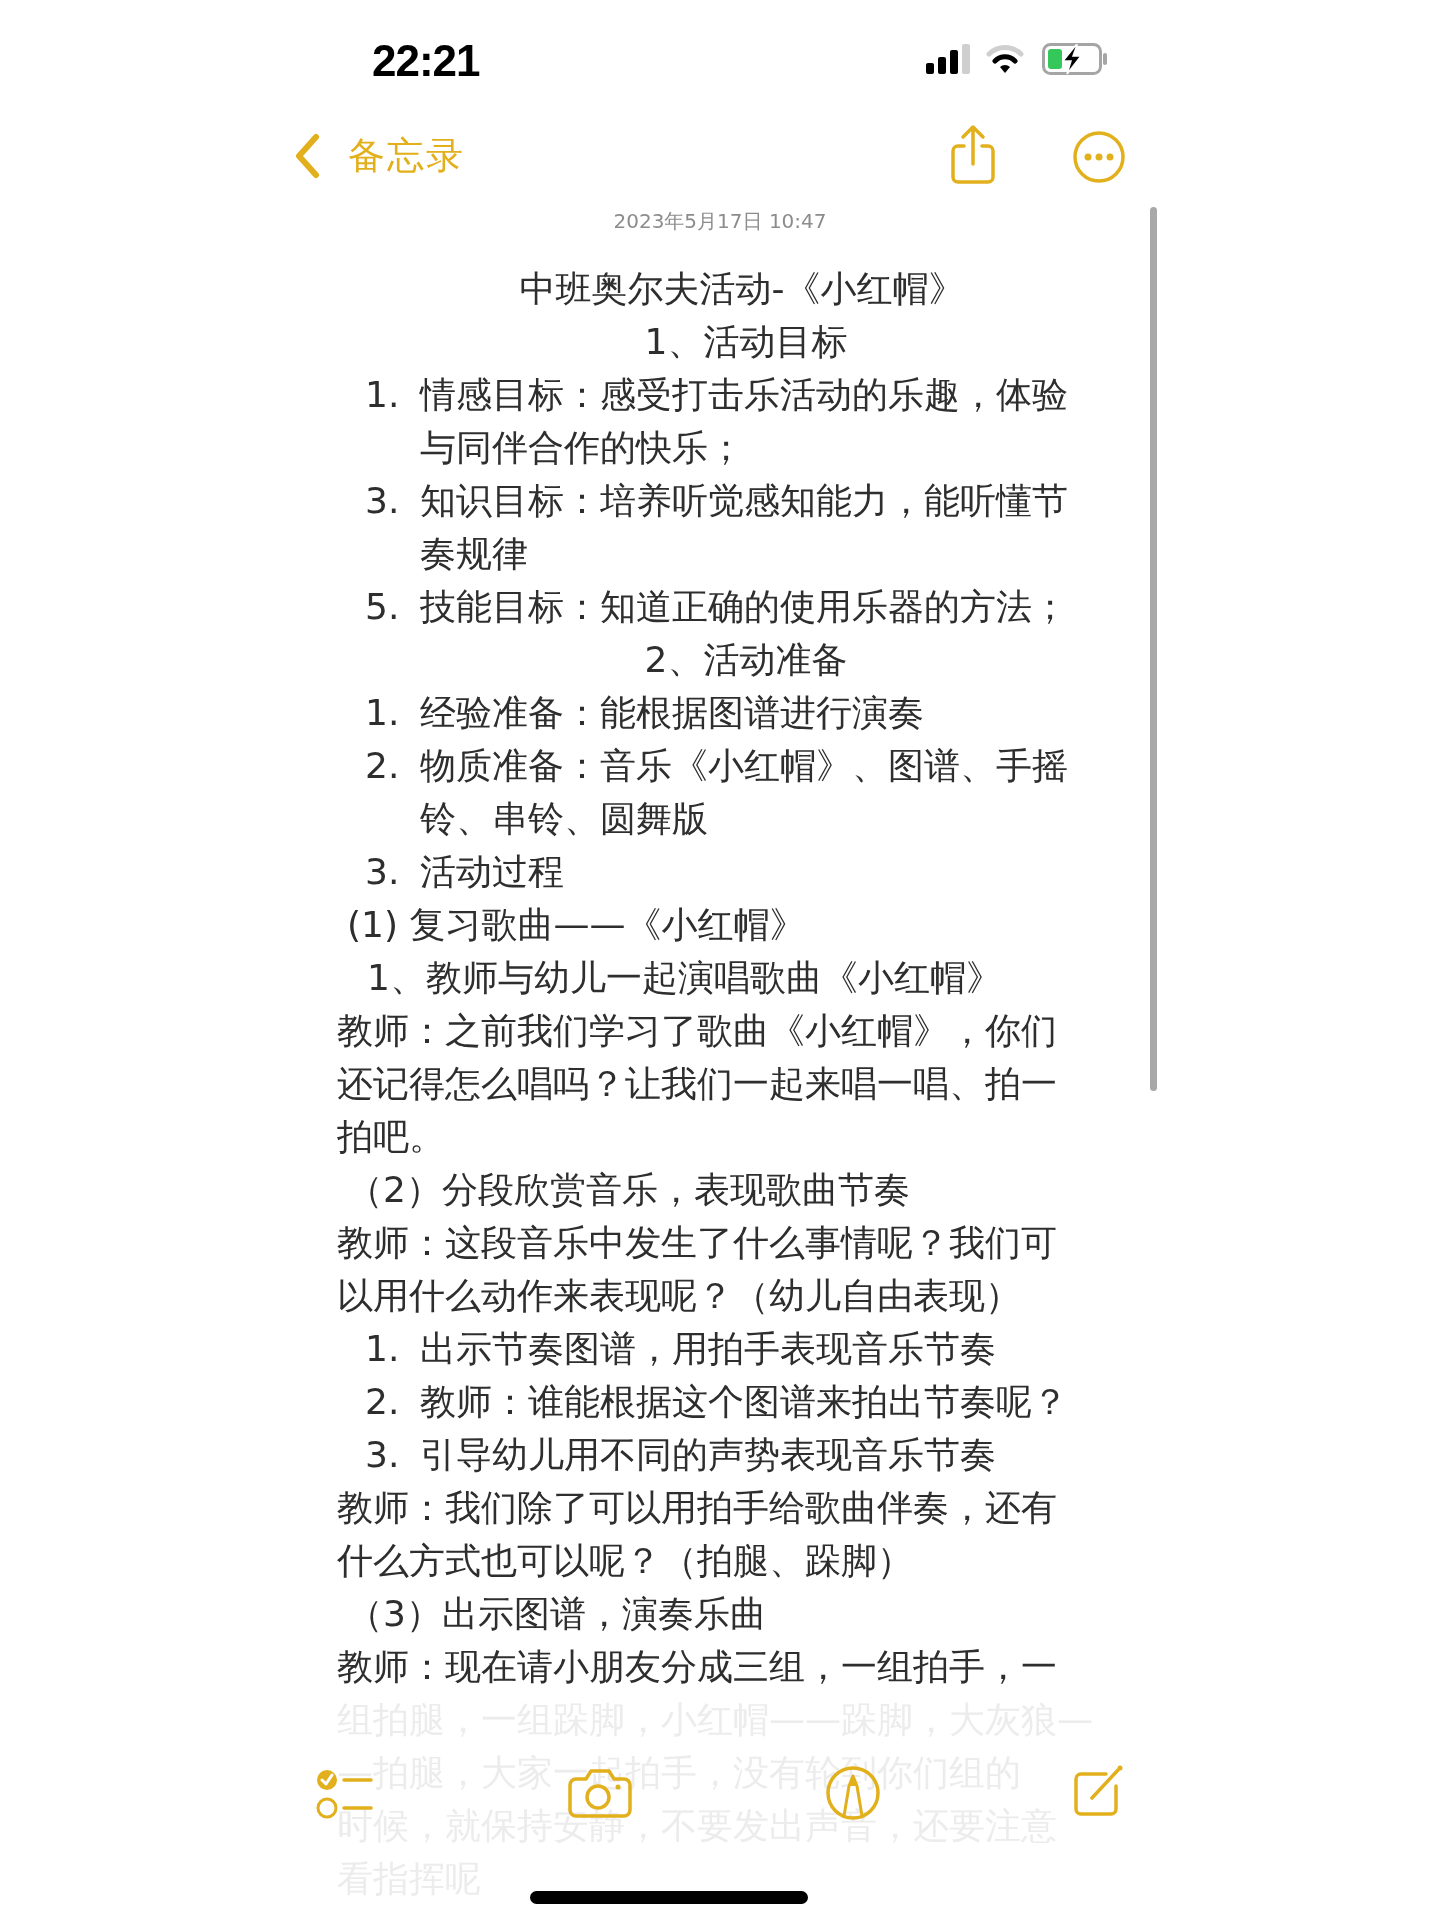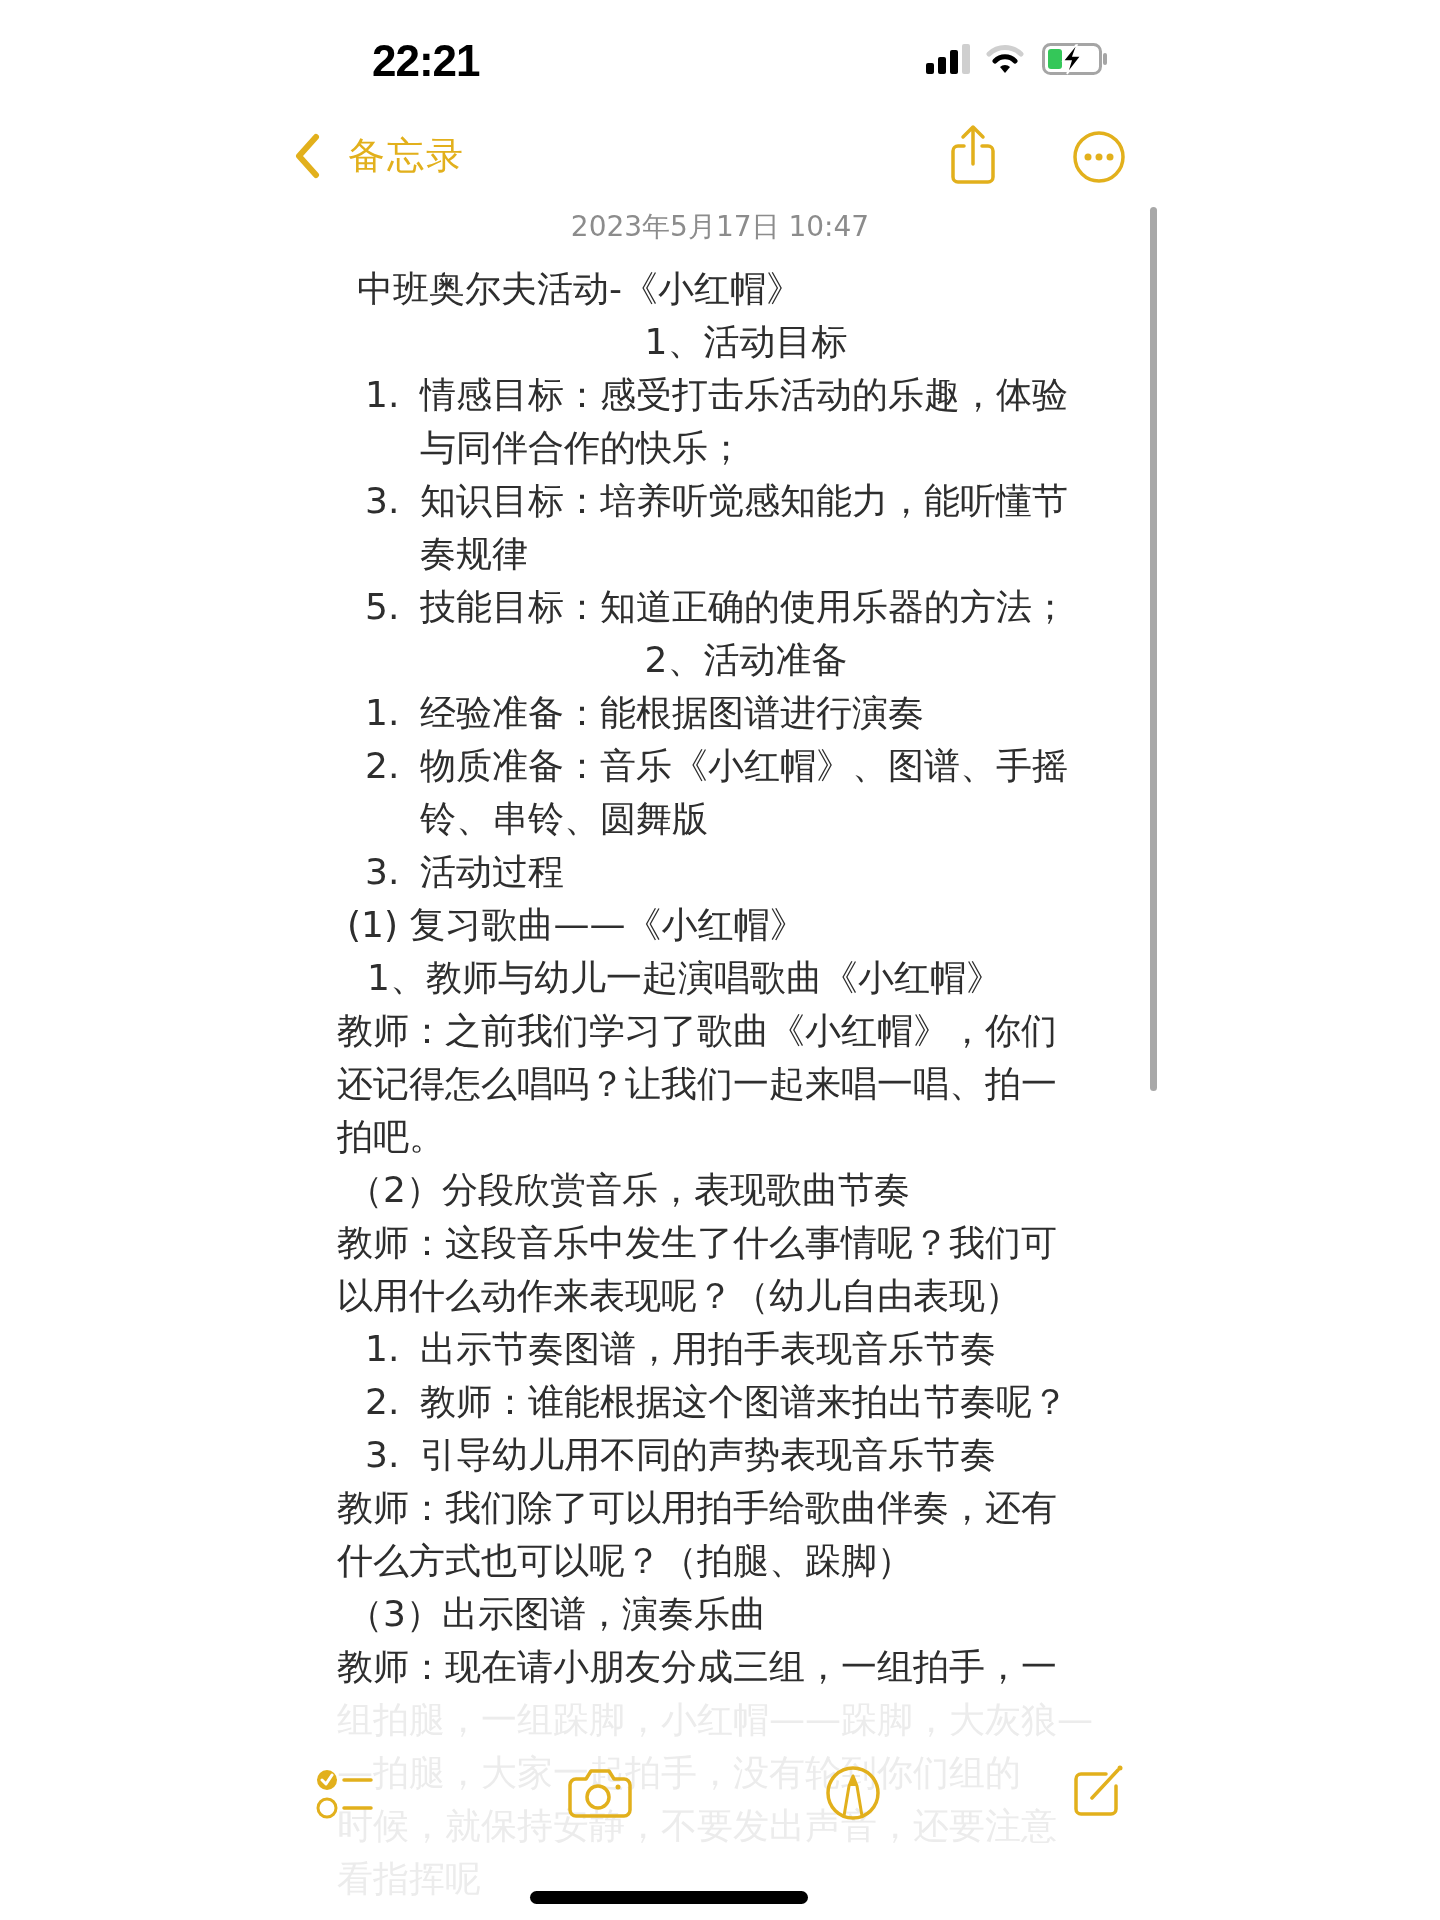--- a/index.html
+++ b/index.html
@@ -17,24 +17,24 @@
   .wifi { left:986px; top:44px; width:38px; height:30px; }
   .battery { left:1042px; top:43px; width:66px; height:32px; }
   
   .back { left:292px; top:130px; height:52px; display:flex; align-items:center; gap:18px; cursor:pointer; }
   .back-label { font-size:37px; color:#E2B01C; letter-spacing:2px;margin-left:8px; }
   .share { left:948px; top:122px; width:50px; height:64px; cursor:pointer; }
   .more { left:1072px; top:130px; width:54px; height:54px; cursor:pointer; }
   
   .scrollbar { left:1150px; top:207px; width:7px; height:884px; border-radius:4px; background:#a8a8a8; }
   
-  .date { left:0; width:1440px; top:208px; text-align:center; font-size:28px; color:#8c8c8c; }
+  .date { left:0; width:1440px; top:208px; text-align:center; font-size:20px; color:#8c8c8c; }
   .note { left:337px; top:262px; width:790px; font-size:36px; line-height:53px; color:#2e2e2e; }
   .note .line { white-space:nowrap; height:53px; }
-  .note .title { text-align:left; width:770px; padding-left:20px; }
+  .note .title { text-align:center; width:770px; padding-left:20px; }
   .note .ind1 { padding-left:28px;text-align:center; }
   .note .num { display:inline-block; width:55px; }
   .note .ind2 { padding-left:28px; }
   .note .cont { padding-left:83px; }
   .note .ind3 { padding-left:10px; }
   .note .ind4 { padding-left:30px; }
   .note .faded { color:#ececec; }
   
   .tb-check { left:316px; top:1768px; width:60px; height:54px; cursor:pointer; }
   .tb-camera { left:566px; top:1766px; width:68px; height:54px; cursor:pointer; }

